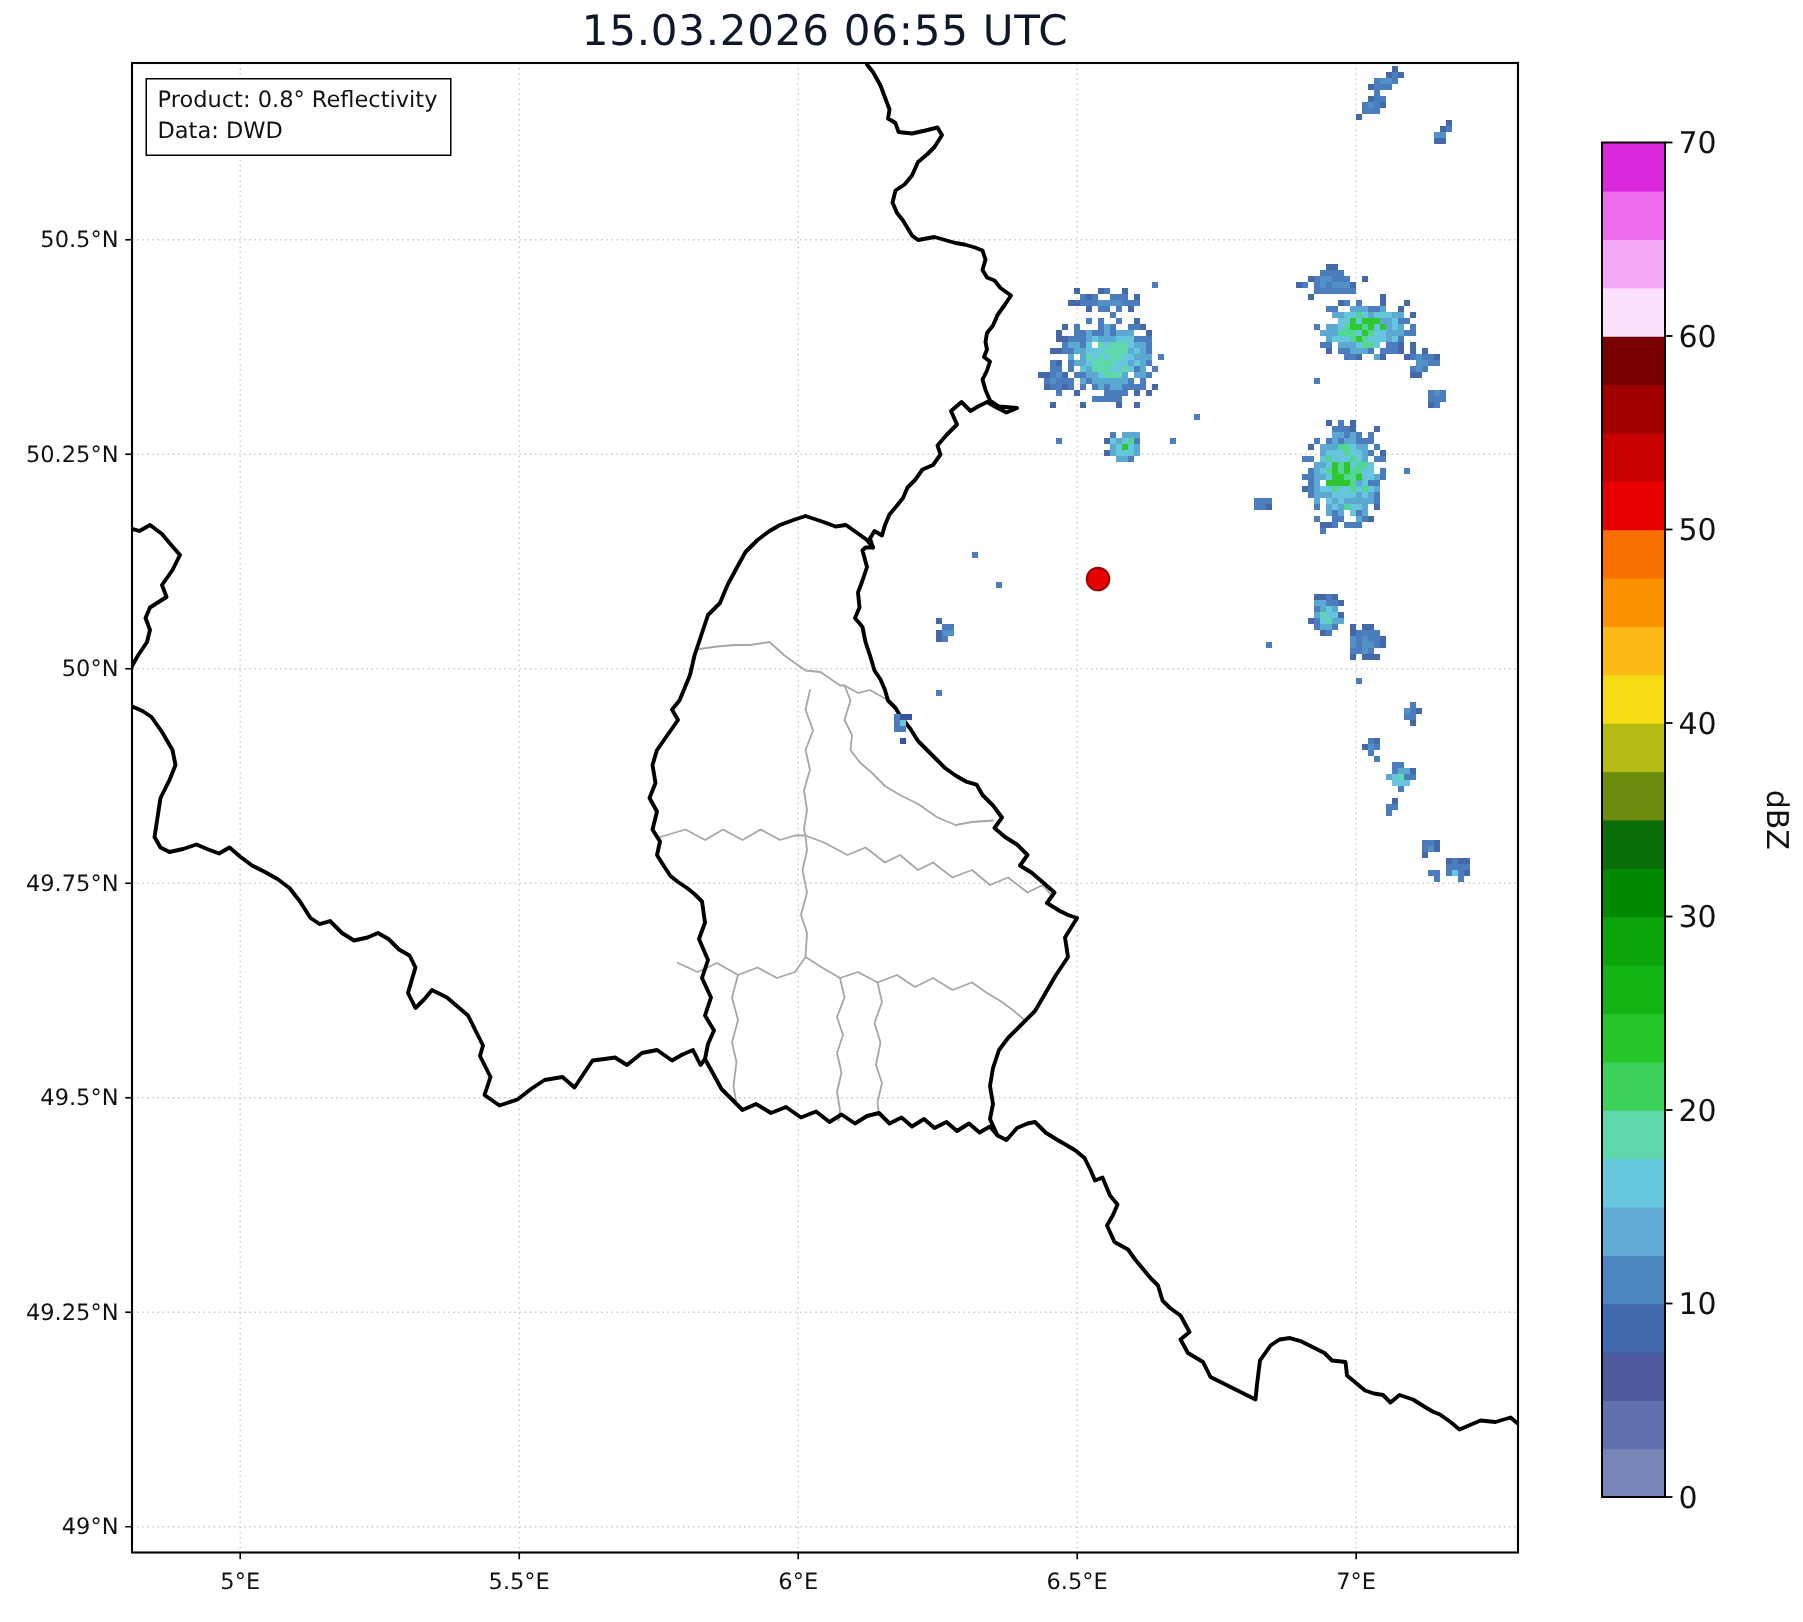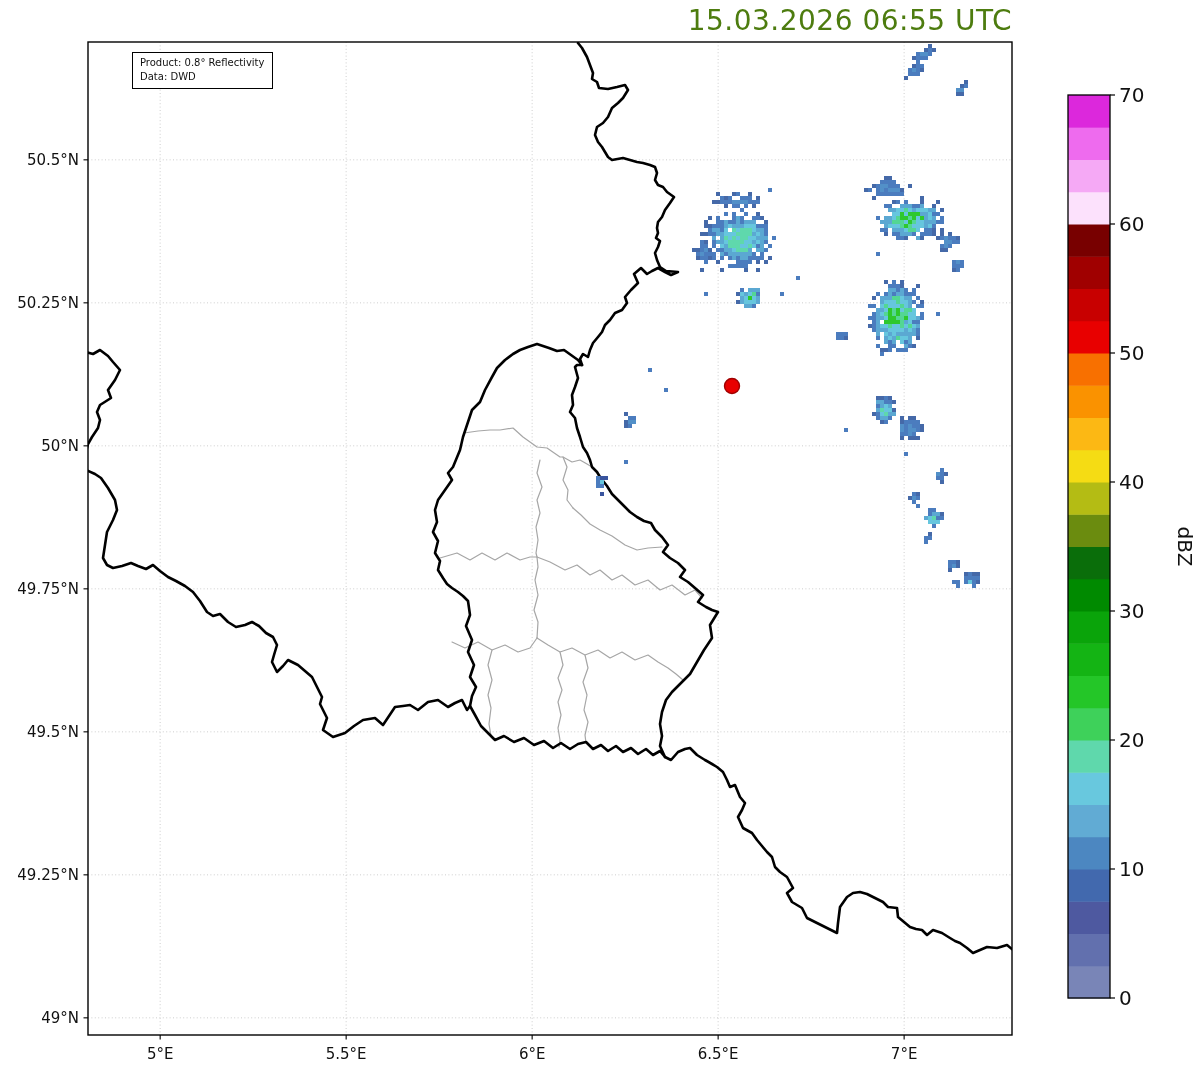--- a/index.html
+++ b/index.html
@@ -1,23 +1,23 @@
 <!DOCTYPE html>
 <html><head>
 <meta charset="utf-8">
 <style>
   html,body{margin:0;padding:0;background:#ffffff;}
   body{width:1202px;height:1081px;position:relative;overflow:hidden;
        font-family:"DejaVu Sans", sans-serif;}
   .fig{position:absolute;inset:0;}
-  .title{position:absolute;left:88px;top:4px;width:924px;text-align:right;
-         font-size:28px;color:#4d7c0f;letter-spacing:.5px;}
+  .title{position:absolute;left:88px;top:4px;width:924px;text-align:center;
+         font-size:28px;color:#0f172a;letter-spacing:.5px;}
   .infobox{position:absolute;left:97px;top:52px;background:#ffffff;
-           border:1.2px solid #000;padding:3px 8px 4px 7px;font-size:10px;
-           line-height:1.42;color:#111;z-index:5;margin-left:35px;}
+           border:1.2px solid #000;padding:3px 8px 4px 7px;font-size:15px;
+           line-height:1.42;color:#111;z-index:5;}
   svg{position:absolute;left:0;top:0;}
 </style>
 </head>
 <body>
 
 <div class="fig">
   <div class="title">15.03.2026 06:55 UTC</div>
   <div class="infobox">
     <div>Product: 0.8° Reflectivity</div>
     <div>Data: DWD</div>

